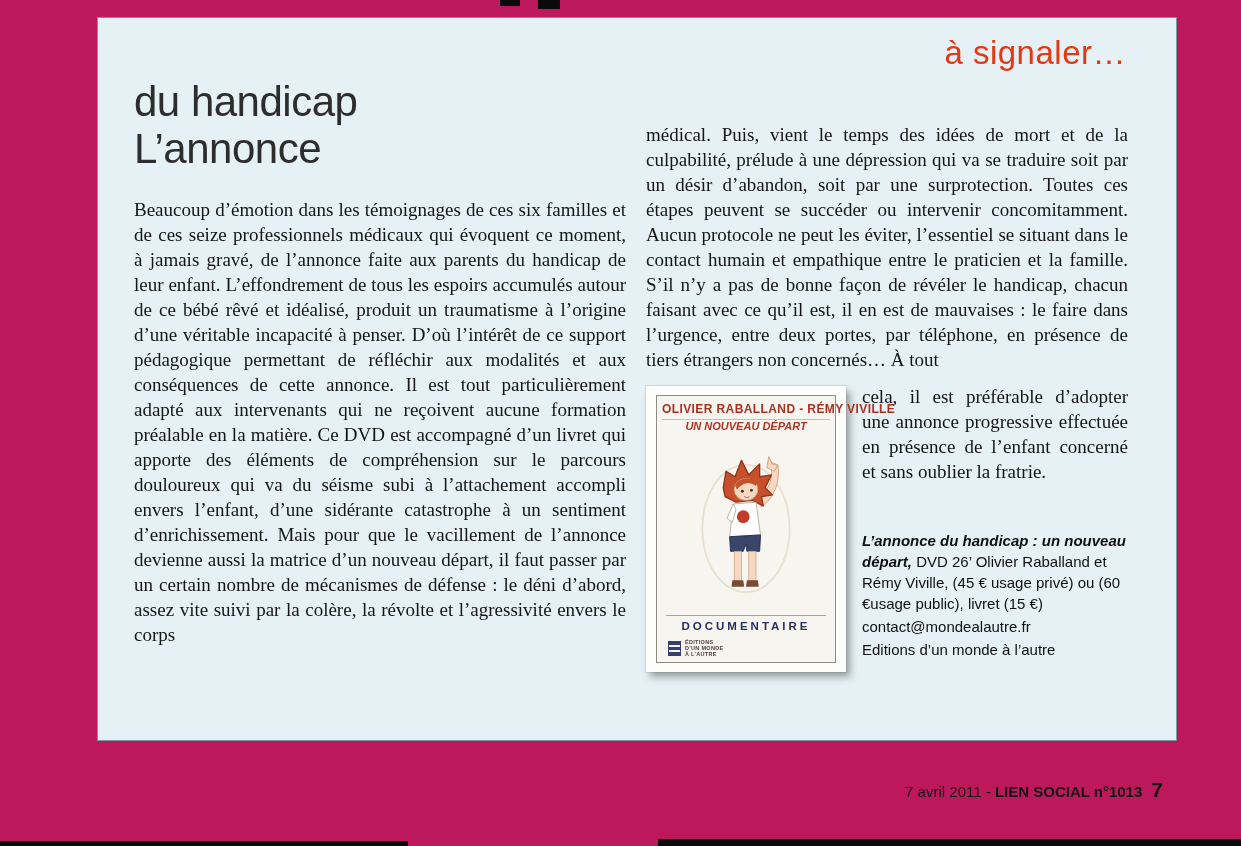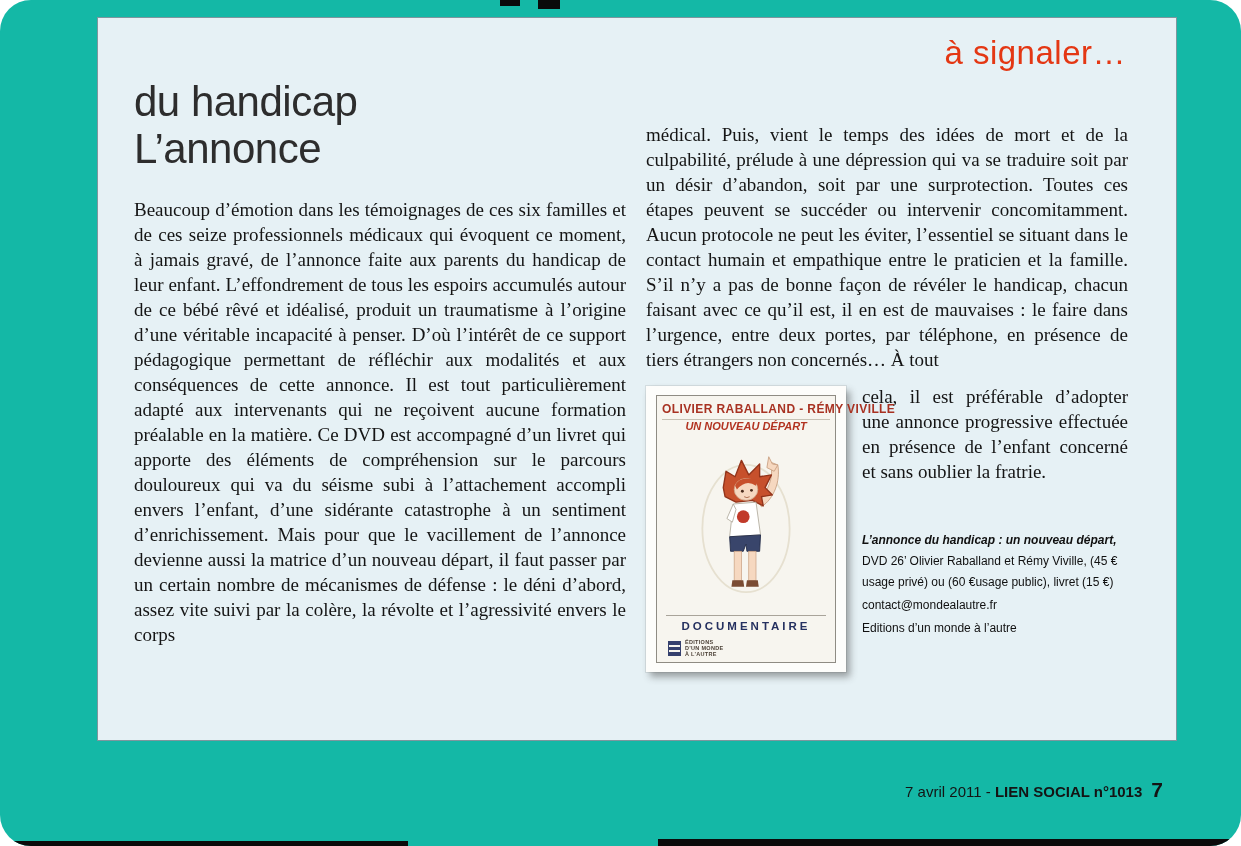--- a/index.html
+++ b/index.html
@@ -1,23 +1,22 @@
 <!DOCTYPE html>
 <html lang="fr"><head>
 <meta charset="utf-8">
 <style>
   * { margin:0; padding:0; box-sizing:border-box; }
   body { margin:0; background:#ffffff; }
 
   .scan-page{
     position:relative; width:1241px; height:846px;
-    background:#14b8a6; overflow:hidden;
+    background:#be185d; overflow:hidden;
     font-family:"Liberation Serif","DejaVu Serif",serif;
     color:#151515;
-    border-radius:31px;
   }
 
   
   .artifact{ position:absolute; background:#0a0a0a; }
   .art-top-1{ left:500px; top:0; width:20px; height:6px; }
   .art-top-2{ left:538px; top:0; width:22px; height:9px; }
   .art-bot-left{ left:0; top:841px; width:408px; height:5px; }
   .art-bot-right{ left:658px; top:839px; width:583px; height:7px; }
 
   .panel{
@@ -78,21 +77,21 @@
     border:1px solid #35406e;
   }
   .dvd-pub-text{
     font-size:5.5px; line-height:6px; font-weight:bold; letter-spacing:.3px;
     color:#4a3f35; white-space:pre-line;
   }
 
   .caption{
     margin-top:46px;
     font-family:"Liberation Sans",sans-serif;
-    font-size:12px; line-height:21px; color:#101010; text-align:left;
+    font-size:15px; line-height:21px; color:#101010; text-align:left;
   }
   .caption-lead{ font-weight:bold; font-style:italic; }
   .caption-line{ display:block; margin-top:2px; }
 
   .footer{
     position:absolute; top:778px; right:78px;
     font-family:"Liberation Sans",sans-serif; font-size:15px; color:#141414;
     display:flex; align-items:baseline; white-space:pre;
   }
   .footer-issue{ font-weight:bold; }

